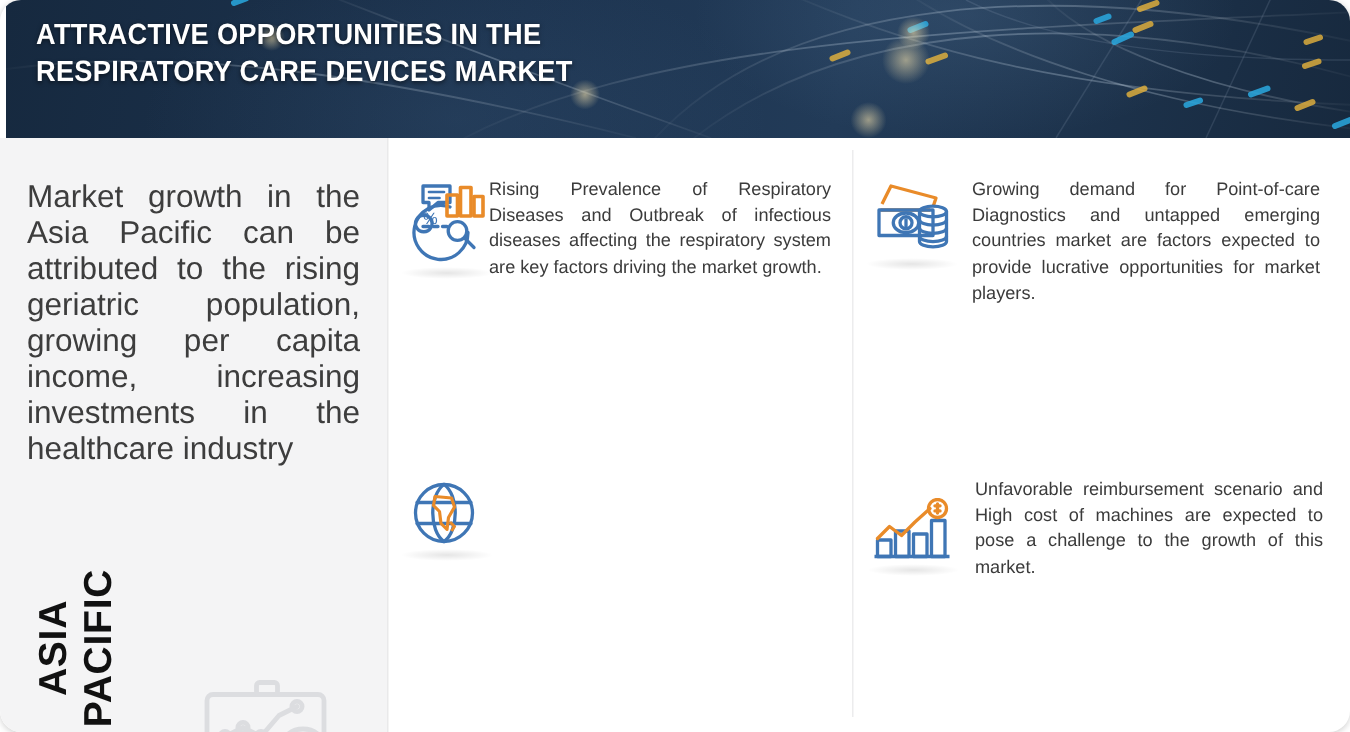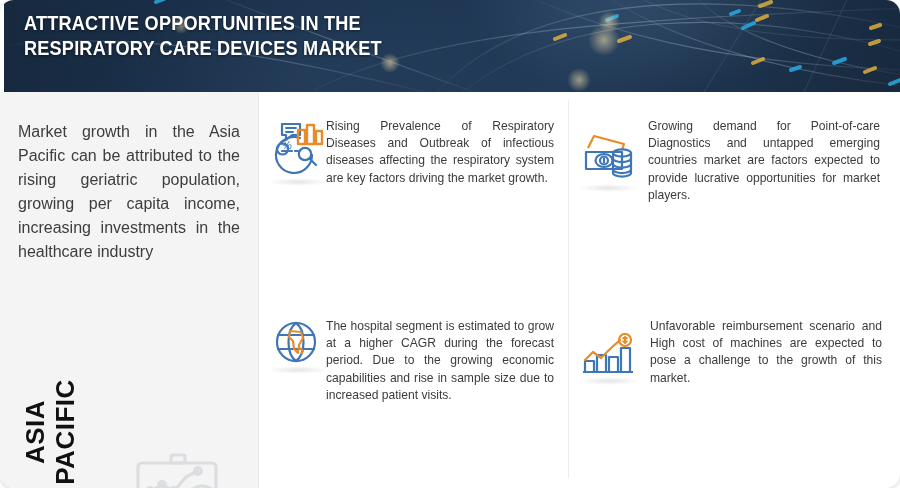--- a/index.html
+++ b/index.html
@@ -21,42 +21,42 @@
   .title{position:absolute;left:20px;top:11px;width:560px;
          color:#ffffff;font-size:19.5px;line-height:25px;font-weight:bold;
          letter-spacing:.2px;text-shadow:0 1px 3px rgba(0,0,0,.55);
          font-family:"Liberation Sans","DejaVu Sans",sans-serif;
          transform:scaleX(.93);transform-origin:left top;}
 
   
   .leftpanel{position:absolute;left:0;top:92px;width:258px;height:396px;
              background:#f4f4f5;border-radius:0 0 0 14px;}
   .leftpara{position:absolute;left:18px;top:28px;width:222px;
-            font-size:16px;line-height:24px;color:#3d3d3d;text-align:justify;}
+            font-size:21px;line-height:24px;color:#3d3d3d;text-align:justify;}
   .apwrap{position:absolute;left:8px;top:258px;width:110px;height:130px;}
   .aptext{position:absolute;left:-28px;top:52px;width:140px;
           transform:rotate(-90deg);transform-origin:center center;
           font-size:26px;line-height:30px;font-weight:bold;color:#111111;
           letter-spacing:.5px;white-space:pre-line;text-align:center;}
   .apicon{position:absolute;left:126px;top:355px;width:108px;height:106px;}
 
   
   .vdiv-outer{position:absolute;left:258px;top:92px;width:1px;height:396px;background:#e9e9ea;}
   .vdiv-mid{position:absolute;left:568px;top:100px;width:1px;height:378px;background:#ececed;}
 
   
   .cell{position:absolute;display:flex;align-items:flex-start;}
   .cell .ic{flex:0 0 auto;position:relative;}
   .cell .tx{font-size:12.1px;line-height:17.2px;color:#3b3b3b;text-align:justify;}
   .shadowblob{position:absolute;left:50%;transform:translateX(-50%);
               width:62px;height:8px;border-radius:50%;
               background:radial-gradient(ellipse at center,rgba(0,0,0,.10),rgba(0,0,0,0) 70%);}
 
   .cell-1{left:270px;top:118px;width:290px;}
-  .cell-2{left:580px;top:118px;width:305px;align-items:center;}
+  .cell-2{left:580px;top:118px;width:305px;}
   .cell-3{left:270px;top:318px;width:292px;}
   .cell-4{left:580px;top:318px;width:305px;align-items:flex-end;}
   .cell-1 .tx,.cell-3 .tx{width:228px;}
   .cell-2 .tx,.cell-4 .tx{margin-left:12px;width:232px;}
 </style>
 </head>
 <body>
 
 <div class="card">
 
@@ -216,21 +216,20 @@
           <path d="M26 5 C 36 12, 36 36, 26 43"></path>
           <path d="M8 17 H 44 M8 31 H 44"></path>
         </g>
         <g fill="none" stroke="#e98b29" stroke-width="2.1" stroke-linejoin="round">
           <path d="M20 13 L31 14 L33 20 L29 27 L28 35 L24 31 L23 23 L19 19 Z"></path>
           <path d="M30 30 l 3 3 l -2 3"></path>
         </g>
       </svg>
       <div class="shadowblob" style="top:48px;"></div>
     </div>
-    <div class="tx">The hospital segment is estimated to grow at a higher CAGR during the forecast period. Due to the growing economic capabilities and rise in sample size due to increased patient visits.</div>
   </div>
 
   <div class="cell cell-4">
     <div class="ic">
       <svg width="58" height="50" viewBox="0 0 58 50">
         <g fill="none" stroke="#3f76b5" stroke-width="2.2" stroke-linejoin="round">
           <rect x="5" y="28" width="9" height="11"></rect>
           <rect x="17" y="22" width="9" height="17"></rect>
           <rect x="29" y="24" width="9" height="15"></rect>
           <rect x="41" y="15" width="9" height="24"></rect>

